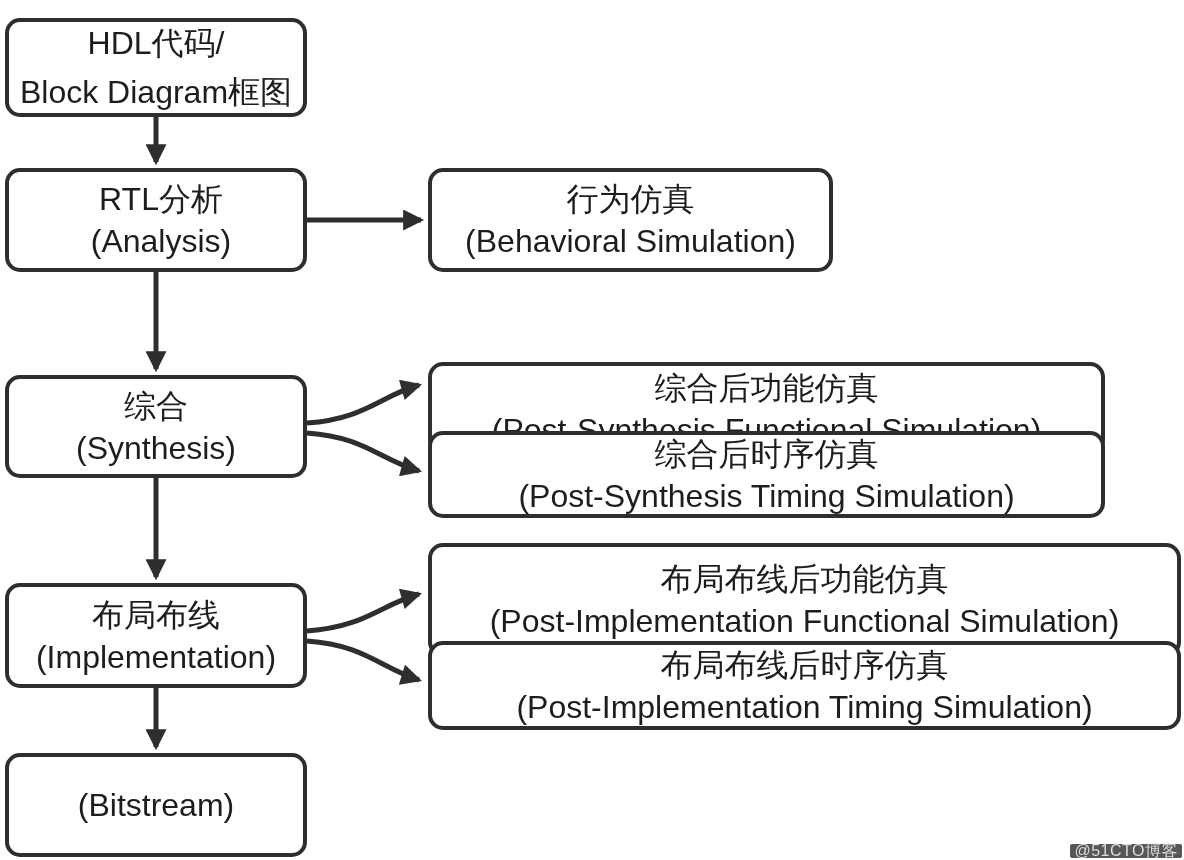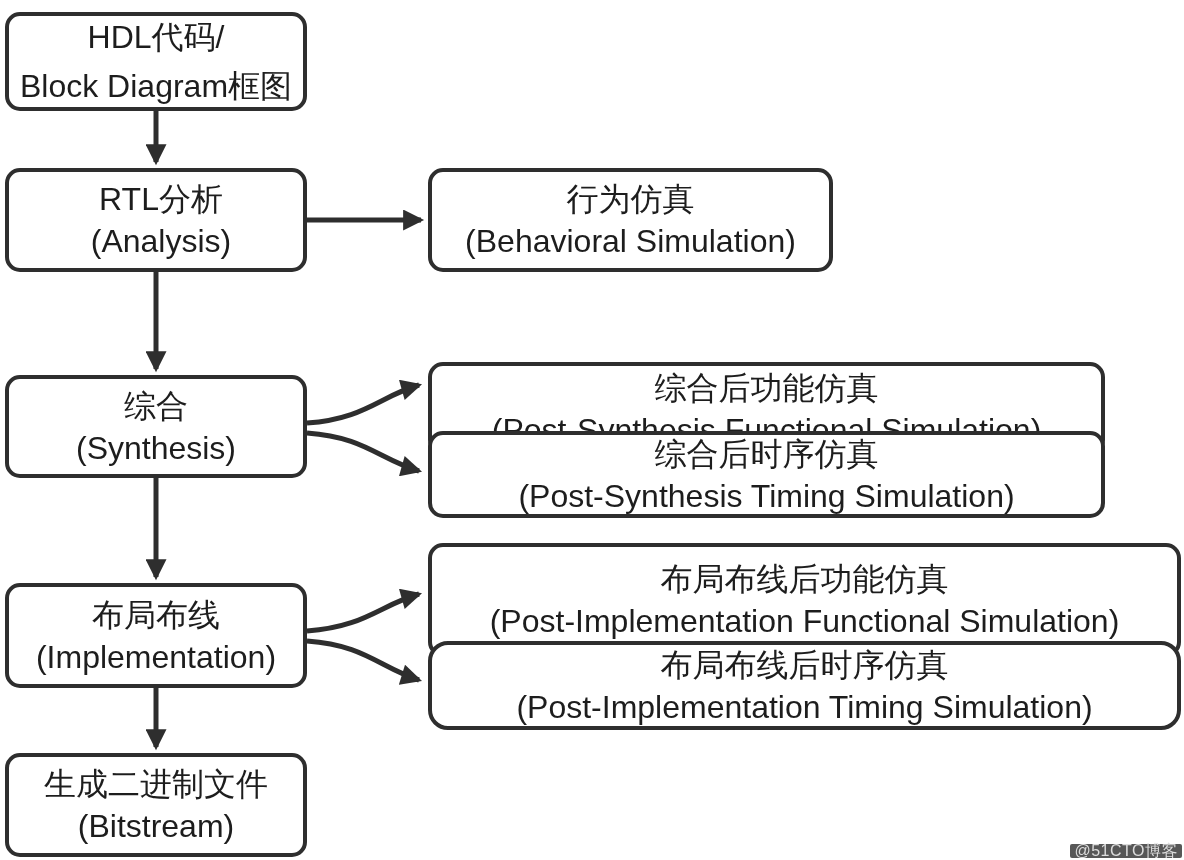--- a/index.html
+++ b/index.html
@@ -21,31 +21,31 @@
     flex-direction:column;
     align-items:center;
     justify-content:center;
     text-align:center;
     color:#1d1d1d;
     font-size:32px;
     line-height:42px;
     white-space:nowrap;
   }
   
-  .b-hdl       {left:5px;  top:12px;   width:302px; height:99px;gap:7px;}
+  .b-hdl       {left:5px;  top:18px;   width:302px; height:99px;gap:7px;}
   .b-rtl       {left:5px;  top:168px; width:302px; height:104px;padding-left:10px;}
   .b-syn       {left:5px;  top:375px; width:302px; height:103px;}
   .b-impl      {left:5px;  top:583px; width:302px; height:105px;}
   .b-bit       {left:5px;  top:753px; width:302px; height:104px;}
   
   .b-behav     {left:428px;top:168px; width:405px; height:104px;}
   .b-psf       {left:428px;top:334px; width:677px; height:93px;margin-top:28px;}
   .b-pst       {left:428px;top:431px; width:677px; height:87px;}
   .b-pif       {left:428px;top:543px; width:753px; height:114px;}
-  .b-pit       {left:428px;top:641px; width:753px; height:89px;border-radius:20px;}
+  .b-pit       {left:428px;top:641px; width:753px; height:89px;}
 
   .watermark{
     position:absolute;
     right:2px;bottom:2px;
     background:rgba(58,58,58,0.85);
     color:#dcdcdc;
     font-size:16px;
     line-height:12px;
     padding:1px 4px;
     border-radius:2px;
@@ -90,21 +90,20 @@
     <div>综合</div>
     <div>(Synthesis)</div>
   </div>
 
   <div class="box b-impl">
     <div>布局布线</div>
     <div>(Implementation)</div>
   </div>
 
   <div class="box b-bit">
-    <div>生成二进制文件</div>
     <div>(Bitstream)</div>
   </div>
 
   <div class="box b-behav">
     <div>行为仿真</div>
     <div>(Behavioral Simulation)</div>
   </div>
 
   <div class="box b-psf">
     <div>综合后功能仿真</div>

